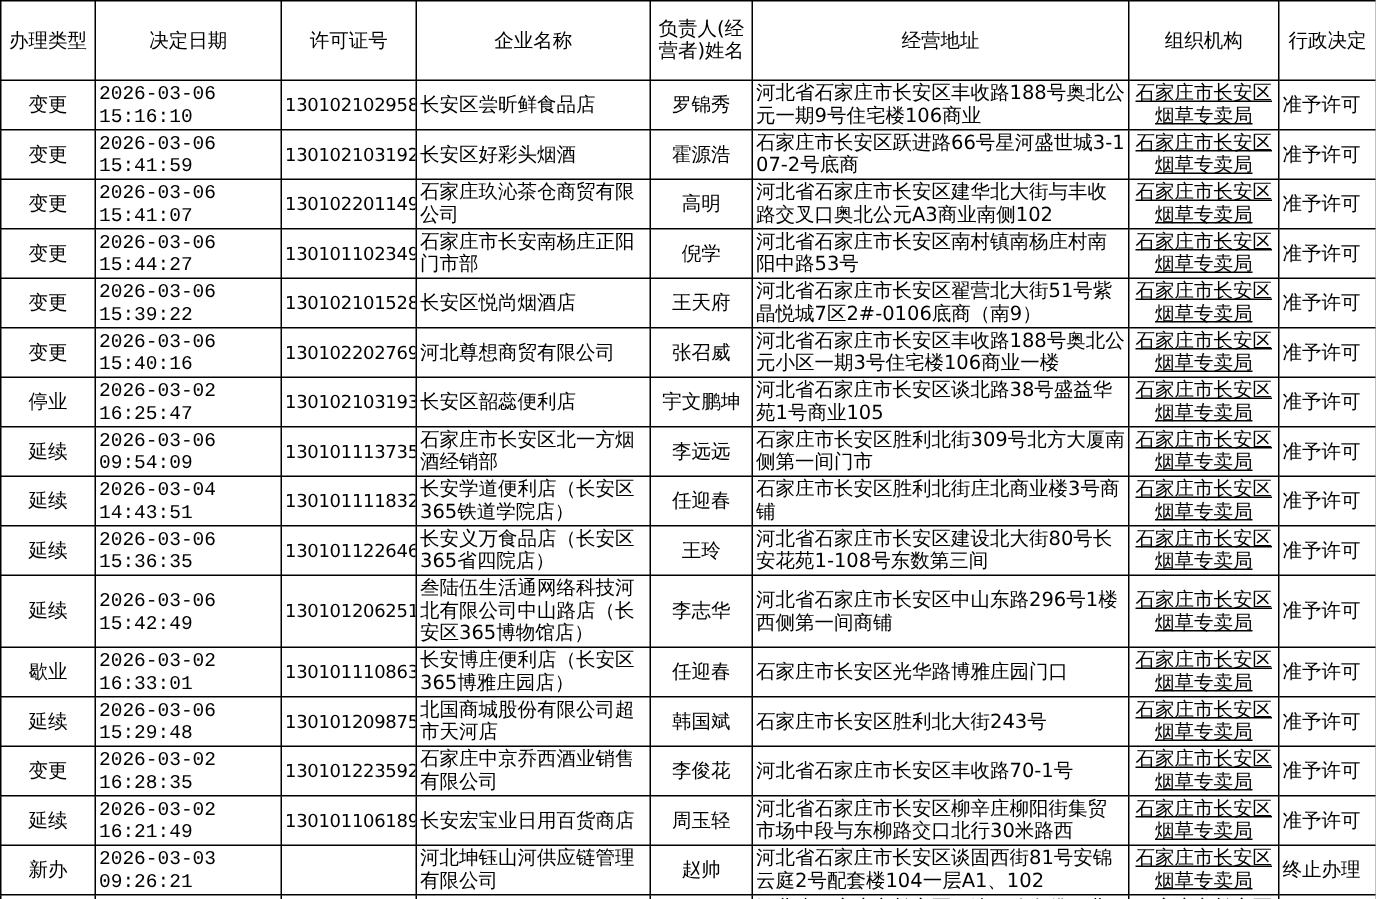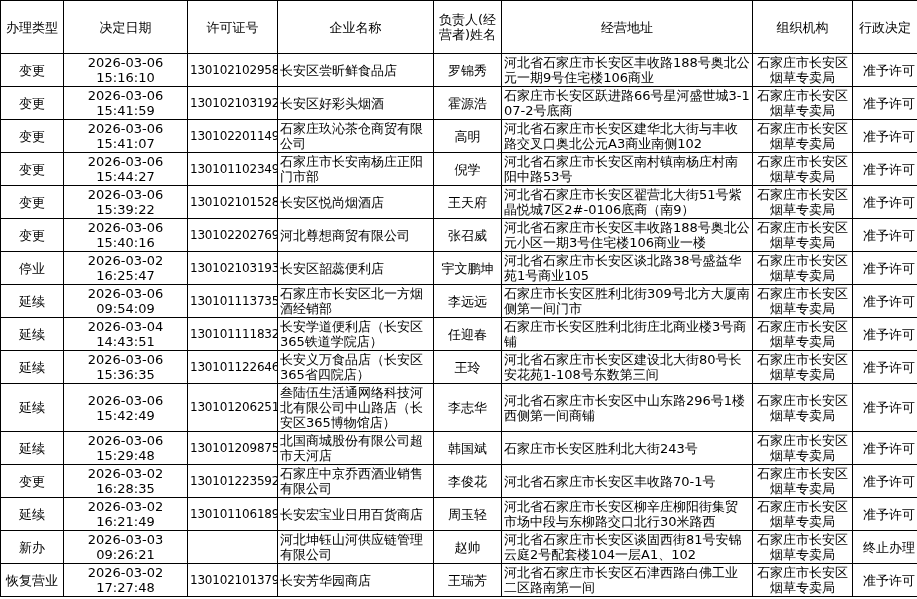--- a/index.html
+++ b/index.html
@@ -27,27 +27,27 @@
     overflow: hidden;
   }
   thead th {
     height: 52px;
     font-weight: normal;
     text-align: center;
     padding: 0 1px;
     word-break: break-all;
   }
   td.c-type      { text-align: center; padding: 1px 0; }
-  td.c-date      { text-align: center; white-space: normal; }
+  td.c-date      { white-space: normal; font-family: Liberation Mono, monospace; }
   td.c-license   { text-align: center; font-size: 12px; letter-spacing: -0.2px; }
   td.c-name      { text-align: left; word-break: break-all; margin-left: 16px; }
   td.c-person    { text-align: center; }
   td.c-addr      { text-align: left; word-break: break-all; margin-top: 20px; }
-  td.c-org       { text-align: center; word-break: break-all; }
-  td.c-decision  { text-align: right; }
+  td.c-org       { text-align: center; word-break: break-all; text-decoration: underline; }
+  td.c-decision  { text-align: left; }
 </style>
 </head>
 <body>
 
 <div class="table-wrap">
   <table>
     <colgroup>
       <col style="width:63px">
       <col style="width:124px">
       <col style="width:90px">
@@ -174,20 +174,30 @@
     <td class="c-type">延续</td>
     <td class="c-date">2026-03-06 15:42:49</td>
     <td class="c-license">130101206251</td>
     <td class="c-name">叁陆伍生活通网络科技河北有限公司中山路店（长安区365博物馆店）</td>
     <td class="c-person">李志华</td>
     <td class="c-addr">河北省石家庄市长安区中山东路296号1楼西侧第一间商铺</td>
     <td class="c-org">石家庄市长安区烟草专卖局</td>
     <td class="c-decision">准予许可</td>
   </tr>
         <tr>
+    <td class="c-type">歇业</td>
+    <td class="c-date">2026-03-02 16:33:01</td>
+    <td class="c-license">130101110863</td>
+    <td class="c-name">长安博庄便利店（长安区365博雅庄园店）</td>
+    <td class="c-person">任迎春</td>
+    <td class="c-addr">石家庄市长安区光华路博雅庄园门口</td>
+    <td class="c-org">石家庄市长安区烟草专卖局</td>
+    <td class="c-decision">准予许可</td>
+  </tr>
+        <tr>
     <td class="c-type">延续</td>
     <td class="c-date">2026-03-06 15:29:48</td>
     <td class="c-license">130101209875</td>
     <td class="c-name">北国商城股份有限公司超市天河店</td>
     <td class="c-person">韩国斌</td>
     <td class="c-addr">石家庄市长安区胜利北大街243号</td>
     <td class="c-org">石家庄市长安区烟草专卖局</td>
     <td class="c-decision">准予许可</td>
   </tr>
         <tr>

